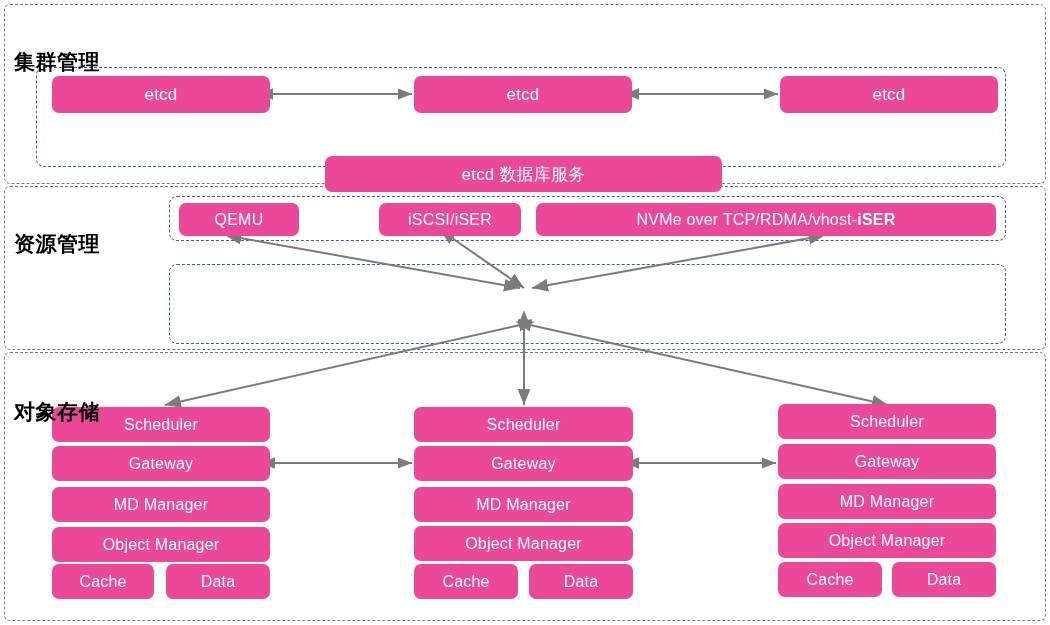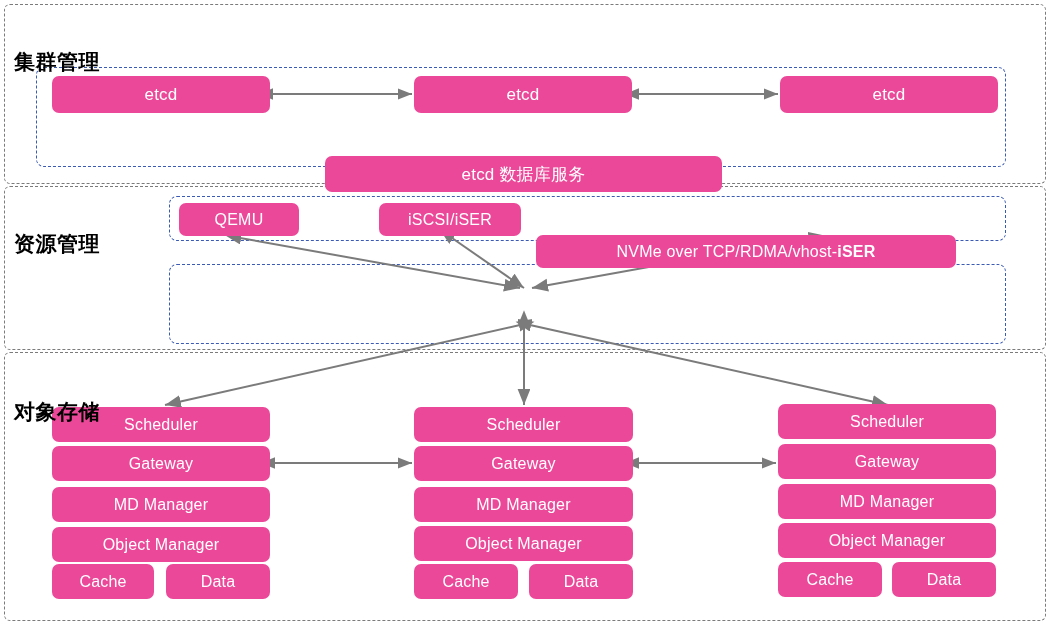--- a/index.html
+++ b/index.html
@@ -120,21 +120,21 @@
 
   <div class="box lg" style="left:325px; top:124px; width:397px; height:36px;margin-top:32px;">etcd 数据库服务</div>
 
   <div class="section" style="left:4px; top:186px; width:1042px; height:164px;"></div>
   <div class="section-title" style="left:14px; top:194px;">资源管理</div>
 
   <div class="group" style="left:169px; top:196px; width:837px; height:45px;"></div>
 
   <div class="box" style="left:179px; top:203px; width:120px; height:33px;">QEMU</div>
   <div class="box" style="left:347px; top:203px; width:142px; height:33px;margin-left:32px;">iSCSI/iSER</div>
-  <div class="box" style="left:536px; top:203px; width:420px; height:33px;margin-top:32px;">
+  <div class="box" style="left:536px; top:203px; width:460px; height:33px;">
     <span>NVMe over TCP/RDMA/vhost-</span>
       <span class="bold-tail">iSER</span>
   </div>
 
   <div class="group" style="left:169px; top:264px; width:837px; height:80px;"></div>
 
 
   <div class="section" style="left:4px; top:352px; width:1042px; height:269px;"></div>
   <div class="section-title" style="left:14px; top:362px;">对象存储</div>
 

